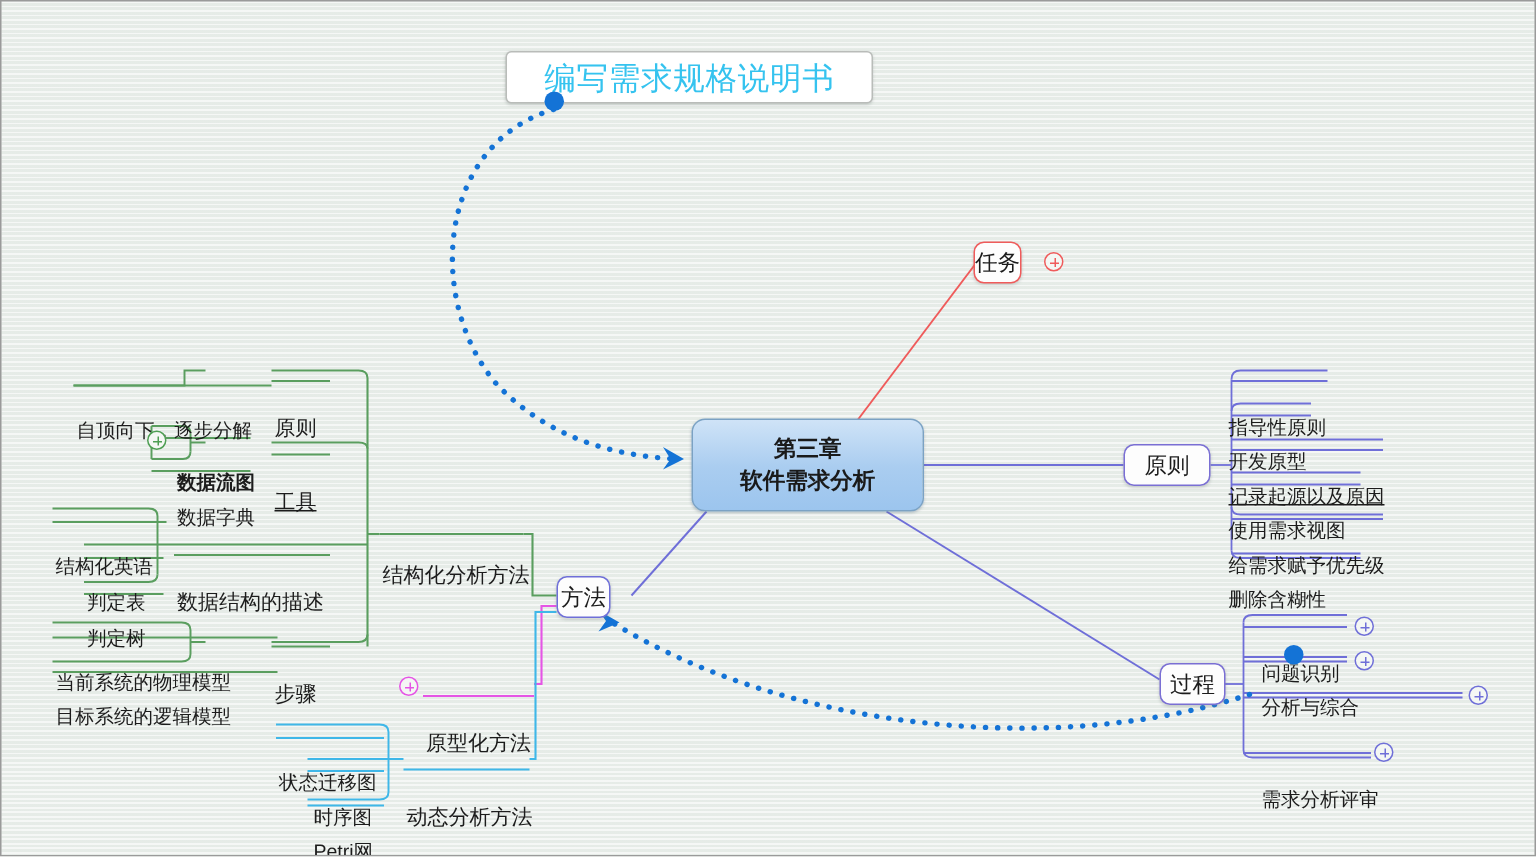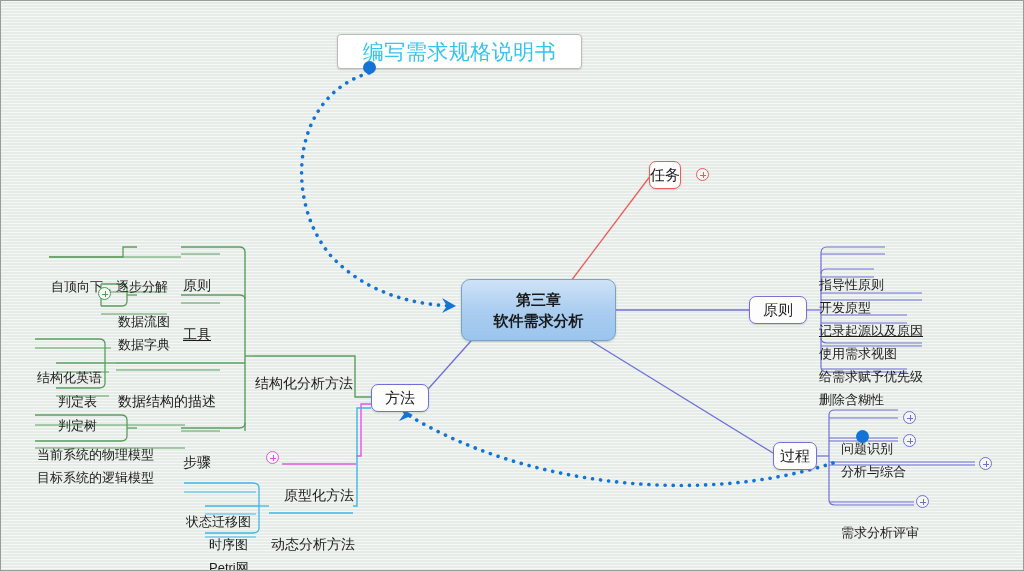--- a/index.html
+++ b/index.html
@@ -298,21 +298,21 @@
 
   <div class="node leaf" style="left:838px; top:484px;">
     <span>需求分析评审</span>
   </div>
   <div class="plus plus-violet" style="left:915px; top:494px;"></div>
 
   <div class="reldot" style="left:855px; top:429px;"></div>
 
   <div class="reldot" style="left:362px; top:60px;"></div>
 
-  <div class="node box-node box-blue" style="left:370px; top:383px; width:58px; height:28px;">
+  <div class="node box-node box-blue" style="left:370px; top:383px; width:36px; height:28px;">
     <span>方法</span>
   </div>
 
   <div class="node leaf big" style="left:252px; top:334px;">
     <span>结构化分析方法</span>
   </div>
 
   <div class="node leaf big" style="left:180px; top:236px;">
     <span>原则</span>
   </div>
@@ -324,21 +324,21 @@
   </div>
   <div class="node leaf big" style="left:180px; top:413px;">
     <span>步骤</span>
   </div>
 
   <div class="node leaf" style="left:48px; top:238px;">
     <span>自顶向下，逐步分解</span>
   </div>
 
   <div class="plus plus-green" style="left:97px; top:286px;"></div>
-  <div class="node leaf" style="left:115px; top:273px;">
+  <div class="node leaf" style="left:115px; top:273px;font-weight:bold;">
     <span>数据流图</span>
   </div>
   <div class="node leaf" style="left:115px; top:296px;">
     <span>数据字典</span>
   </div>
 
   <div class="node leaf" style="left:34px; top:329px;">
     <span>结构化英语</span>
   </div>
   <div class="node leaf" style="left:55px; top:353px;">

